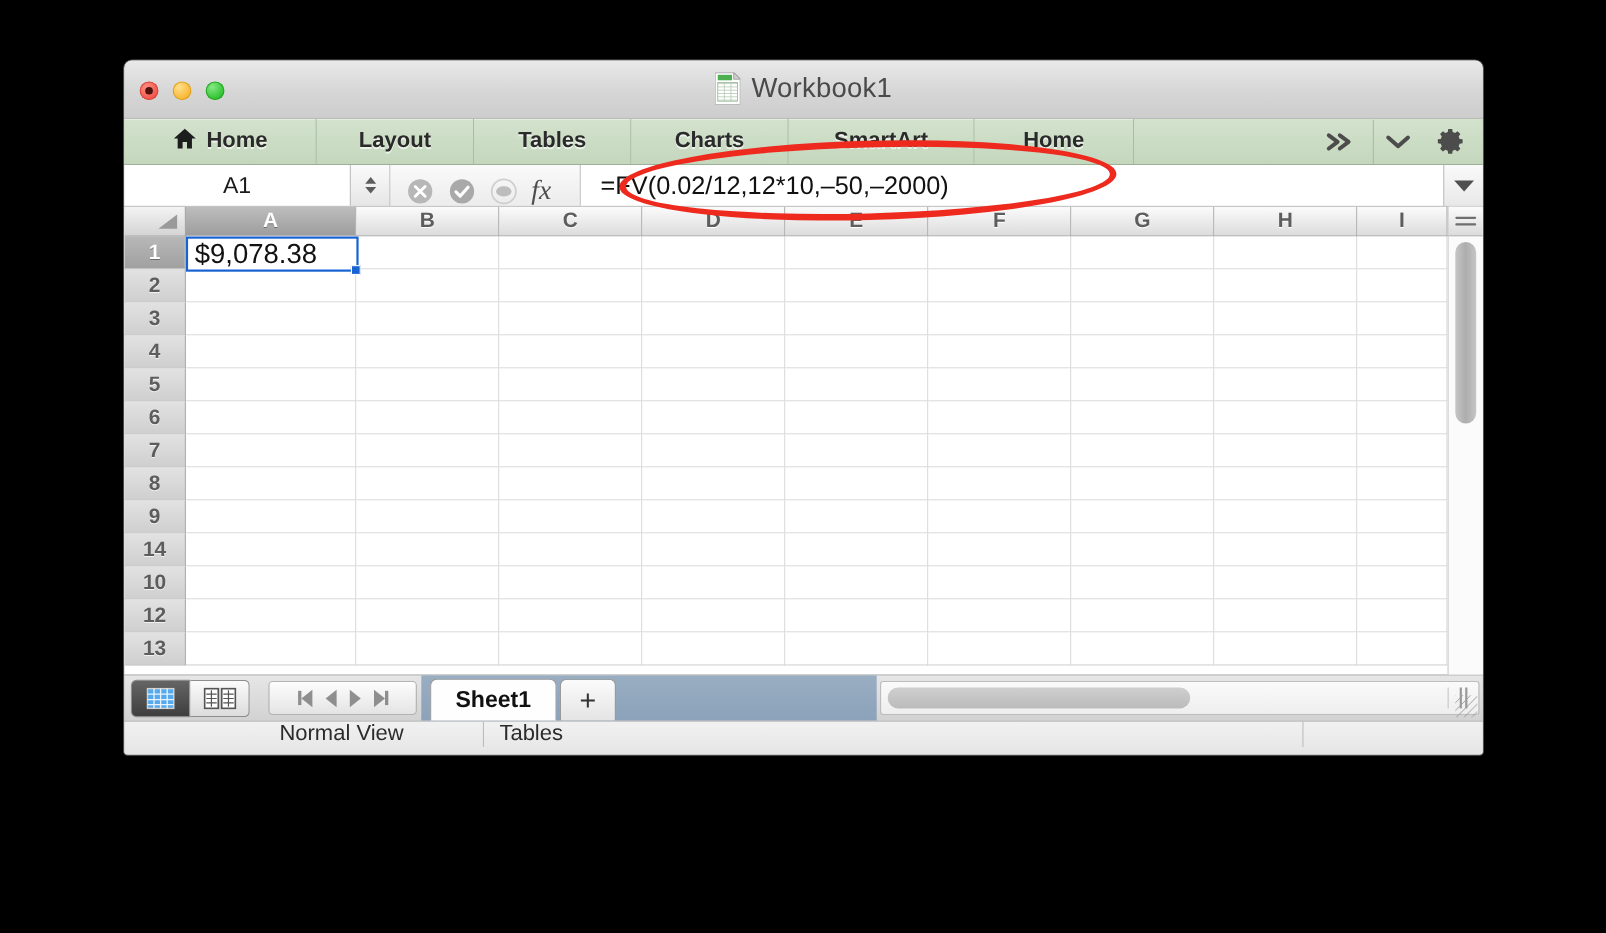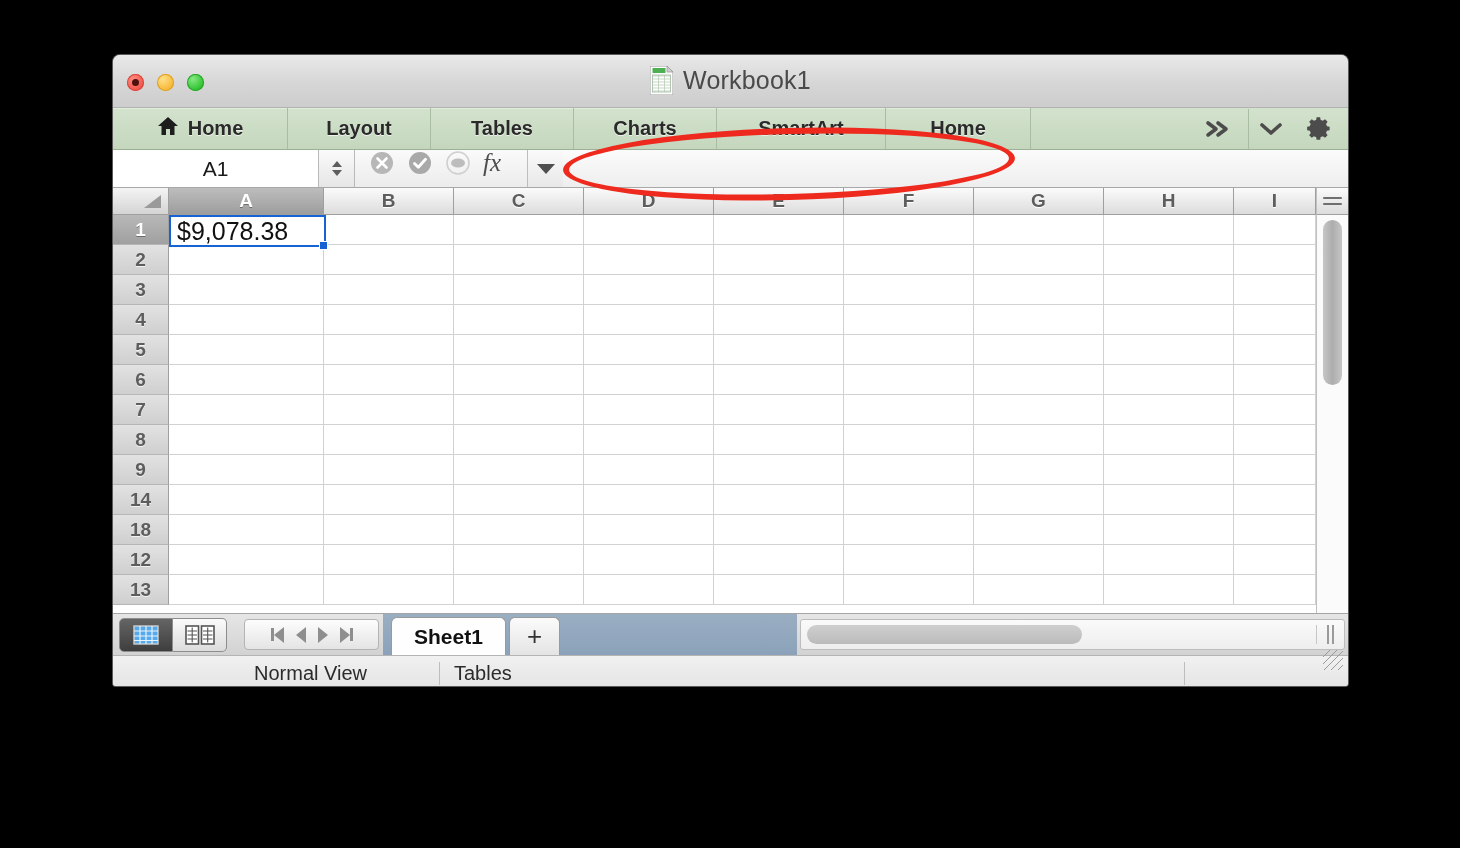--- a/index.html
+++ b/index.html
@@ -94,21 +94,21 @@
     flex: 0 0 36px; display: flex; flex-direction: column;
     align-items: center; justify-content: center; gap: 3px;
     background: linear-gradient(to bottom, #fafafa, #e6e6e6);
     border-right: 1px solid #b9b9b9;
   }
   .stepper i { display:block; width:0; height:0; border-left:5px solid transparent;
                border-right:5px solid transparent; }
   .stepper i.up { border-bottom: 6px solid #5d5d5d; }
   .stepper i.dn { border-top: 6px solid #5d5d5d; }
 
-  .fbtns { flex: 0 0 172px; display: flex; align-items: flex-start; gap: 12px; padding-left: 14px;
+  .fbtns { flex: 0 0 172px; display: flex; align-items: flex-end; gap: 12px; padding-left: 14px;
            background: linear-gradient(to bottom, #fafafa, #ececec); }
   .rbtn { width: 26px; height: 26px; flex: none; }
 
   .formula-wrap { flex: 1 1 auto; background: #fff; display: flex; align-items: center;
                   border-left: 1px solid #c2c2c2; }
   .formula-text {
     font-size: 23px; color: #111; padding-left: 18px; white-space: nowrap;
     font-family: "Liberation Sans", sans-serif;
   }
   .fbar-end {
@@ -224,21 +224,21 @@
   .hscroll-wrap { flex: 0 0 545px; display: flex; align-items: center;
                   background: linear-gradient(to bottom,#fafafa,#eee);
                   border: 1px solid #bdbdbd; margin: 5px 3px; border-radius: 3px; }
   .hs-track { flex: 1 1 auto; padding: 0 6px; }
   .hs-thumb { height: 19px; width: 275px; border-radius: 10px;
               background: linear-gradient(to bottom, #cfcfcf, #bbb); }
   .hs-grip { flex: 0 0 28px; display: flex; gap: 3px; justify-content: center;
              border-left: 1px solid #c6c6c6; }
   .hs-grip span { width: 2px; height: 19px; background: #9a9a9a; }
 
-  .statusbar { display: flex; height: 36px; align-items: center;
+  .statusbar { display: flex; height: 36px; align-items: flex-start;
                background: linear-gradient(to bottom,#f1f1f1,#e3e3e3);
                border-top: 1px solid #b4b4b4; }
   .sb-cell { display: flex; align-items: center; font-size: 20px; color: #2b2b2b;
              padding: 0 14px; border-right: 1px solid #bdbdbd; }
   .sb-cell.first { flex: 0 0 127px; border-right: 1px solid #bdbdbd; }
   .sb-cell.view  { flex: 0 0 200px; }
   .sb-cell.ready { flex: 0 0 745px; }
   .sb-grip { flex: 1 1 auto; position: relative; }
   .sb-grip::after {
     content:""; position:absolute; right:5px; bottom:4px; width:20px; height:20px;
@@ -362,20 +362,23 @@
         <span class="rbtn">
           <svg width="26" height="26" viewBox="0 0 26 26">
             <circle cx="13" cy="13" r="11" fill="none" stroke="#cfcfcf" stroke-width="1.6"></circle>
             <ellipse cx="13" cy="13" rx="7" ry="4.6" fill="#bdbdbd"></ellipse>
           </svg>
         </span>
         <span class="rbtn" style="font-style:italic;font-family:'Liberation Serif',serif;font-size:25px;color:#4d4d4d;line-height:26px;">
           <span>fx</span>
         </span>
       </div>
+      <div class="formula-wrap">
+        <span class="formula-text">=FV(0.02/12,12*10,‒50,‒2000)</span>
+      </div>
       <div class="fbar-end">
         <div class="tri-down"></div>
       </div>
     </div>
 
     <div class="sheet">
       <div class="grid-area">
 
         <div class="colhead">
           <div class="corner">
@@ -397,21 +400,21 @@
             <div class="rh sel">1</div>
             <div class="rh">2</div>
             <div class="rh">3</div>
             <div class="rh">4</div>
             <div class="rh">5</div>
             <div class="rh">6</div>
             <div class="rh">7</div>
             <div class="rh">8</div>
             <div class="rh">9</div>
             <div class="rh">14</div>
-            <div class="rh">18</div>
+            <div class="rh">10</div>
             <div class="rh">12</div>
             <div class="rh">13</div>
           </div>
 
           <div class="cells">
             <div class="crow">
               <div class="cell" style="flex:0 0 155px"></div>
               <div class="cell" style="flex:0 0 130px"></div>
               <div class="cell" style="flex:0 0 130px"></div>
               <div class="cell" style="flex:0 0 130px"></div>

